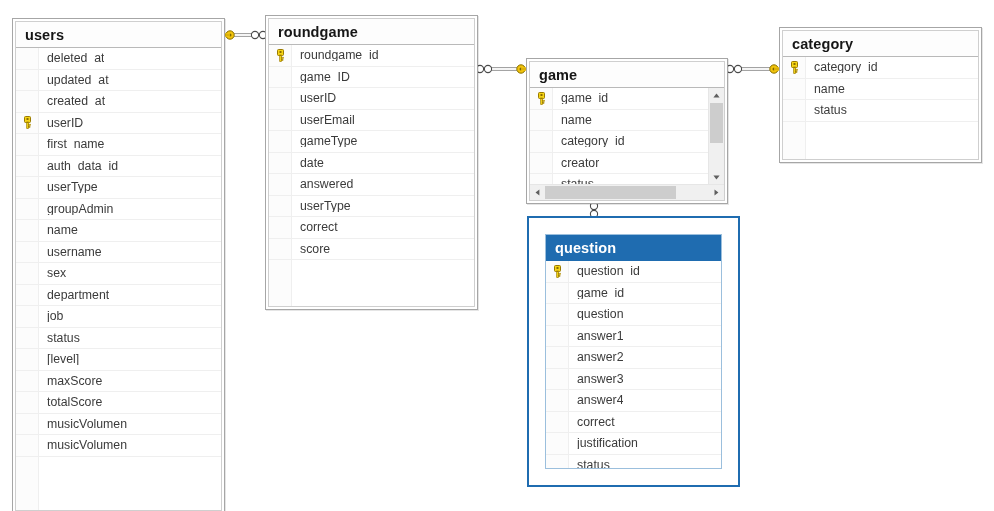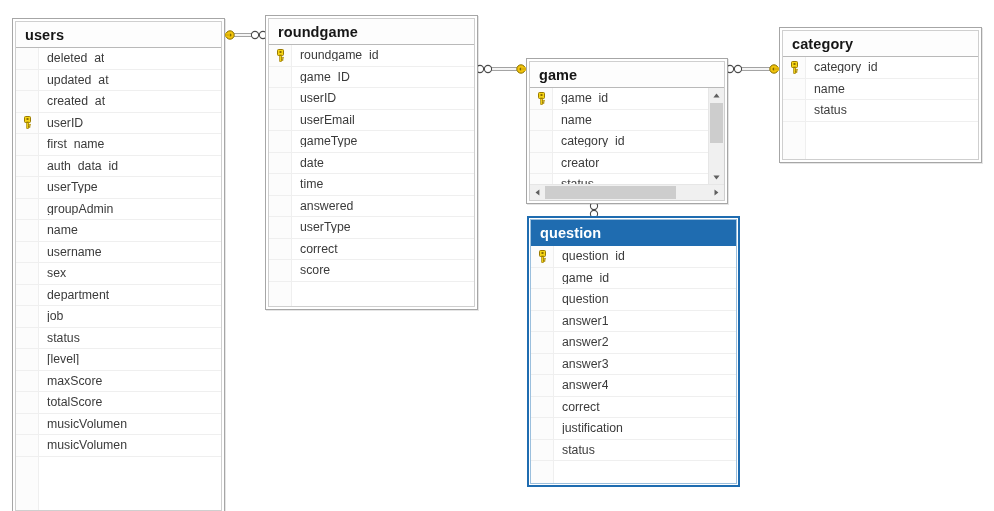--- a/index.html
+++ b/index.html
@@ -39,21 +39,21 @@
     position: absolute;
     box-sizing: border-box;
     background: #ffffff;
     border: 1px solid #a6a6a6;
     padding: 2px;
     z-index: 10;
     box-shadow: 1px 1px 0 rgba(0,0,0,0.10);
   }
   .entity.selected {
     border: 2px solid #1f6cb0;
-    padding: 1px;
+    padding: 16px;
     box-shadow: 0 0 0 1px #ffffff inset;
   }
 
   .entity-inner {
     box-sizing: border-box;
     width: 100%;
     height: 100%;
     border: 1px solid #cfcfcf;
     background: #ffffff;
     display: flex;
@@ -389,24 +389,20 @@
               <div class="field-row">
                 <div class="field-gutter"></div>
                 <div class="field-name">gameType</div>
               </div>
               <div class="field-row">
                 <div class="field-gutter"></div>
                 <div class="field-name">date</div>
               </div>
               <div class="field-row">
                 <div class="field-gutter"></div>
-                <div class="field-name">time</div>
-              </div>
-              <div class="field-row">
-                <div class="field-gutter"></div>
                 <div class="field-name">answered</div>
               </div>
               <div class="field-row">
                 <div class="field-gutter"></div>
                 <div class="field-name">userType</div>
               </div>
               <div class="field-row">
                 <div class="field-gutter"></div>
                 <div class="field-name">correct</div>
               </div>

